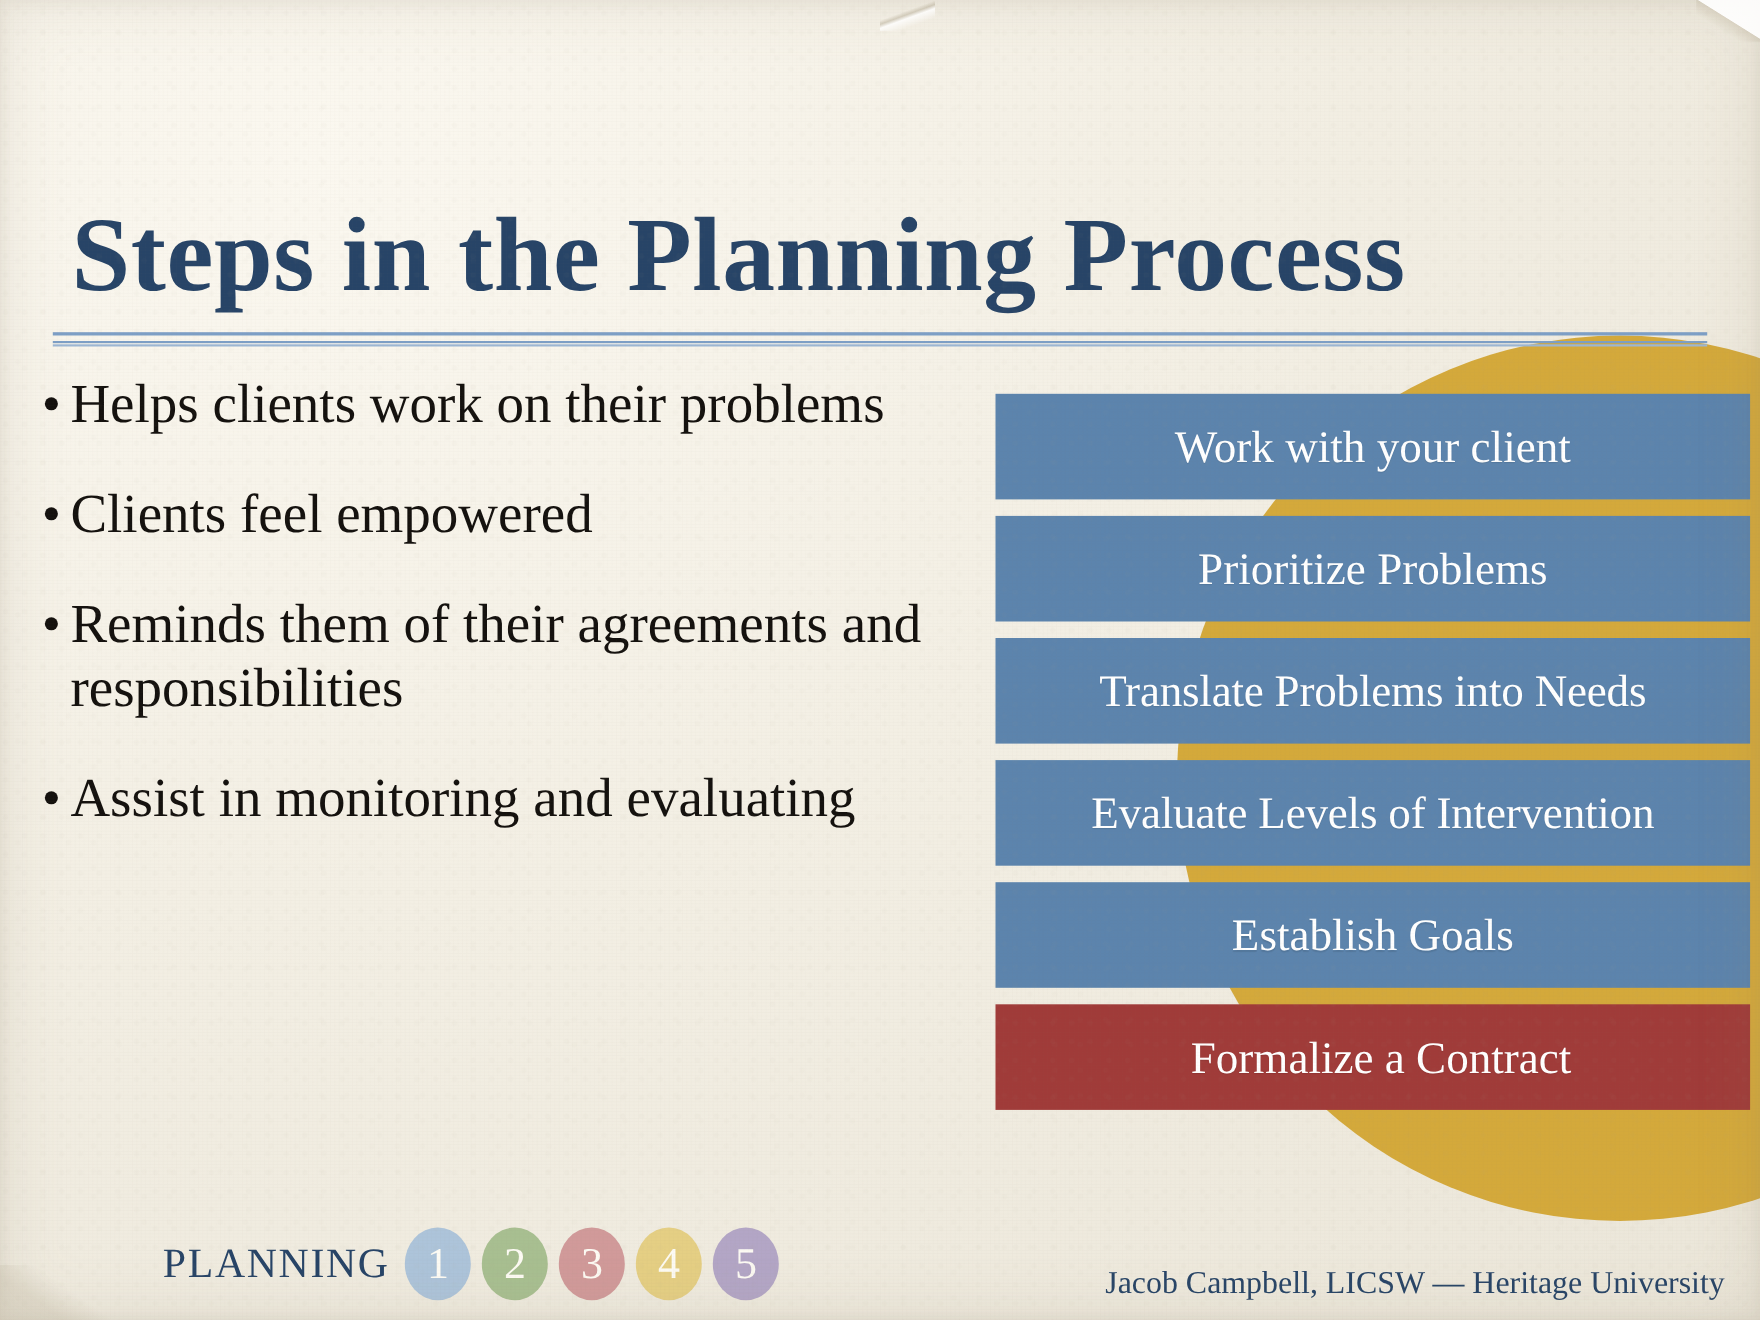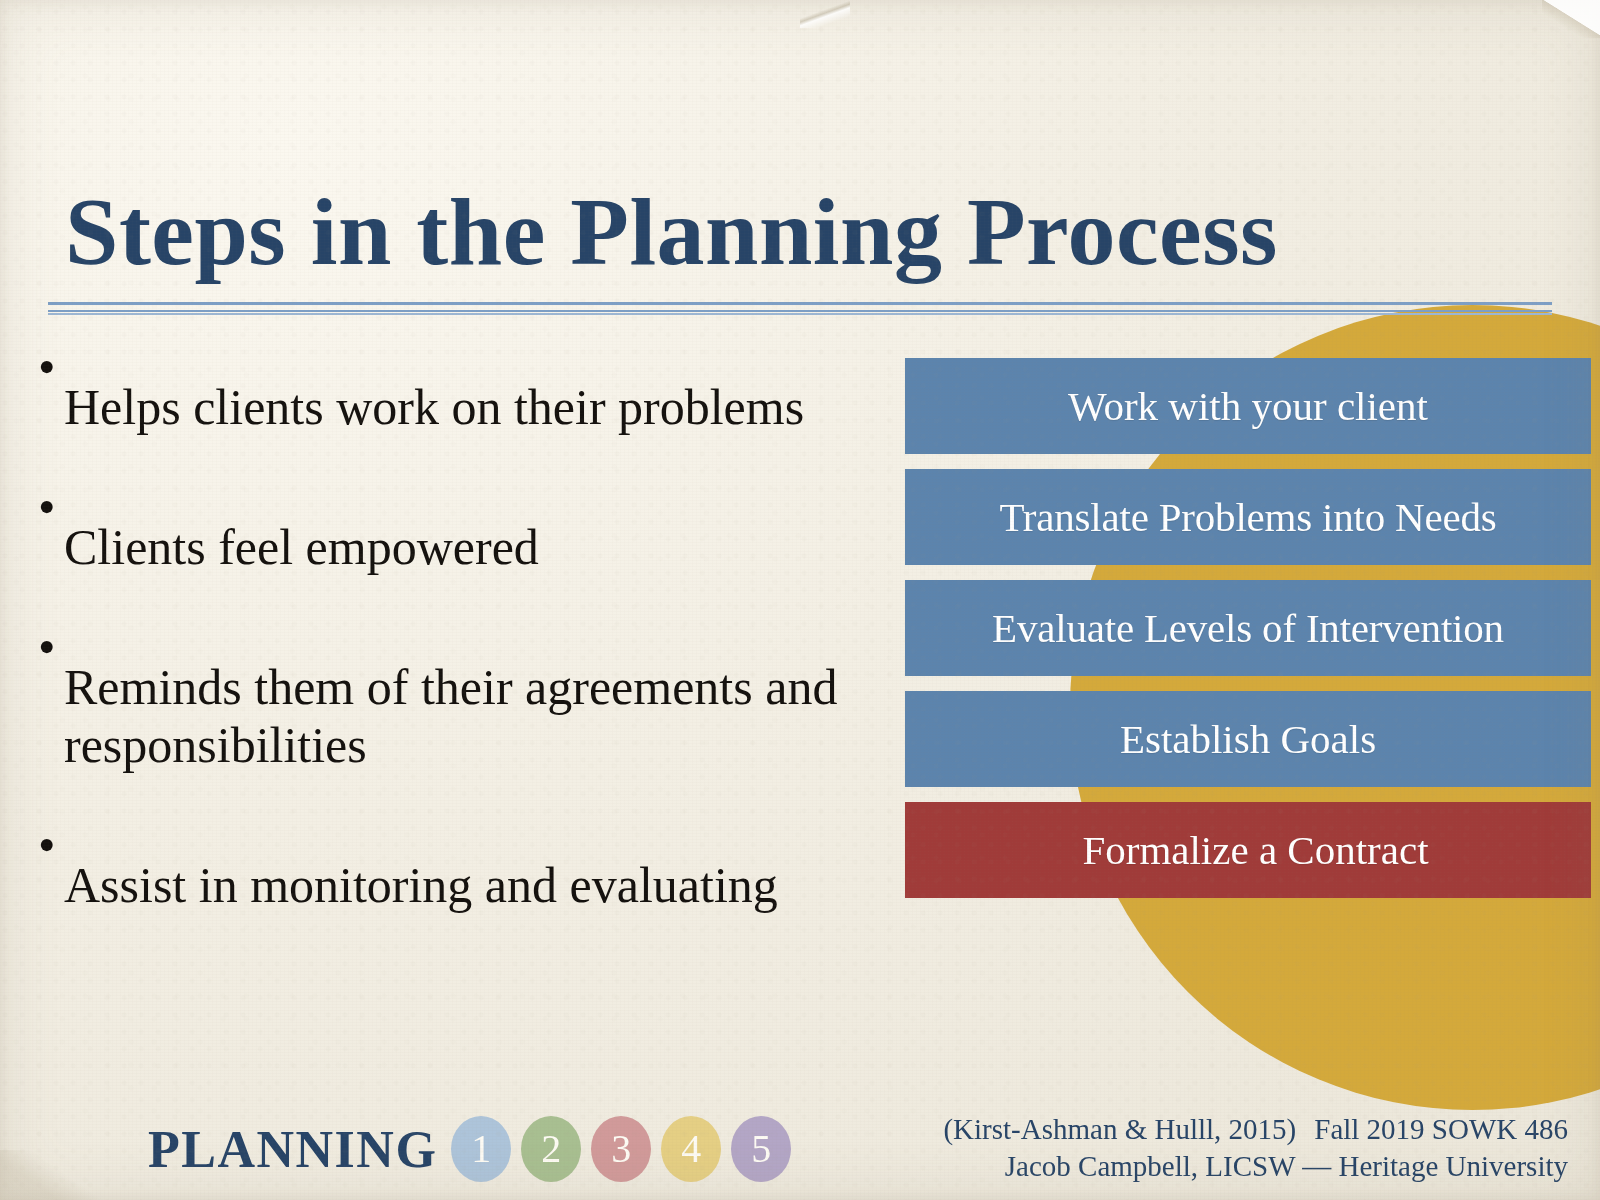--- a/index.html
+++ b/index.html
@@ -124,21 +124,20 @@
   }
   .bullet .dot {
     flex: 0 0 auto;
     width: 26px;
     font-size: 50px;
     line-height: 1.16;
     color: #14110e;
   }
   .bullet .txt {
     flex: 1 1 auto;
-    margin-top: 40px;
   }
 
   
   #steps {
     position: absolute;
     left: 905px;
     top: 358px;
     width: 686px;
   }
   .step-bar {
@@ -160,22 +159,22 @@
   
   #footer-planning {
     position: absolute;
     left: 148px;
     bottom: 18px;
     display: flex;
     align-items: center;
   }
   #planning-label {
     color: #274467;
-    font-size: 52px;
-    font-weight: bold;
+    font-size: 38px;
+    font-weight: normal;
     letter-spacing: 1.5px;
     margin-right: 14px;
   }
   .step-circle {
     width: 60px;
     height: 66px;
     border-radius: 50%;
     display: flex;
     align-items: center;
     justify-content: center;
@@ -228,20 +227,23 @@
     <div class="bullet">
       <span class="dot">•</span>
       <span class="txt">Assist in monitoring and evaluating</span>
     </div>
   </div>
 
   <div id="steps">
     <div class="step-bar blue">
       <span>Work with your client</span>
     </div>
+    <div class="step-bar blue">
+      <span>Prioritize Problems</span>
+    </div>
     <div class="step-bar blue wide">
       <span>Translate Problems into Needs</span>
     </div>
     <div class="step-bar blue wide">
       <span>Evaluate Levels of Intervention</span>
     </div>
     <div class="step-bar blue">
       <span>Establish Goals</span>
     </div>
     <div class="step-bar red">
@@ -262,23 +264,20 @@
     </span>
     <span class="step-circle" style="background:#e5cf84">
       <span>4</span>
     </span>
     <span class="step-circle" style="background:#b3a6c6">
       <span>5</span>
     </span>
   </div>
 
   <div id="footer-credit">
-    <div class="row1">
-      <span class="cite">(Kirst-Ashman &amp; Hulll, 2015)</span><span>Fall 2019 SOWK 486</span>
-    </div>
     <div class="row2">
       <span>Jacob Campbell, LICSW — Heritage University</span>
     </div>
   </div>
 
   <div id="grain"></div>
   <div id="vignette"></div>
   <div class="corner-fold tr"></div>
   <div class="corner-fold tm"></div>
   <div class="corner-fold bl"></div>

